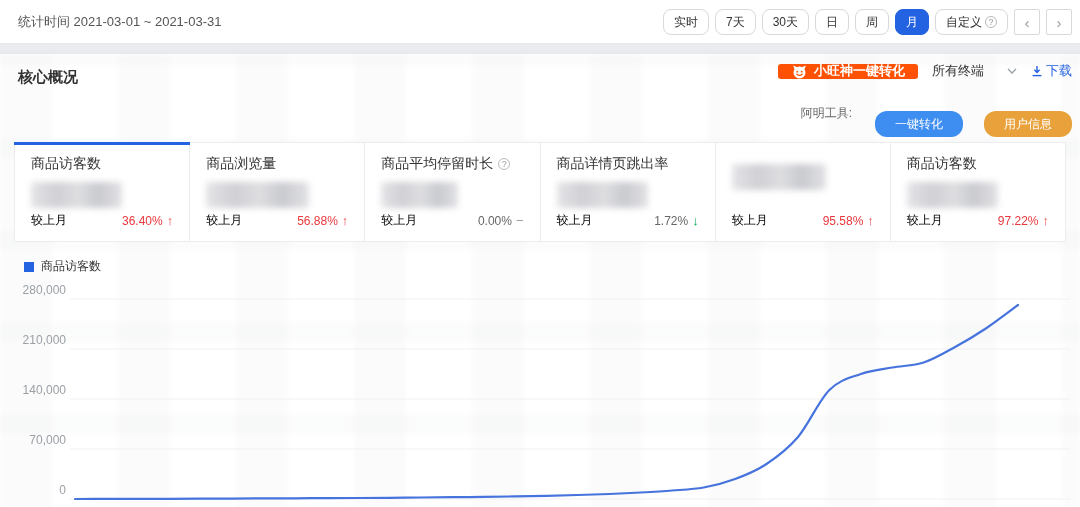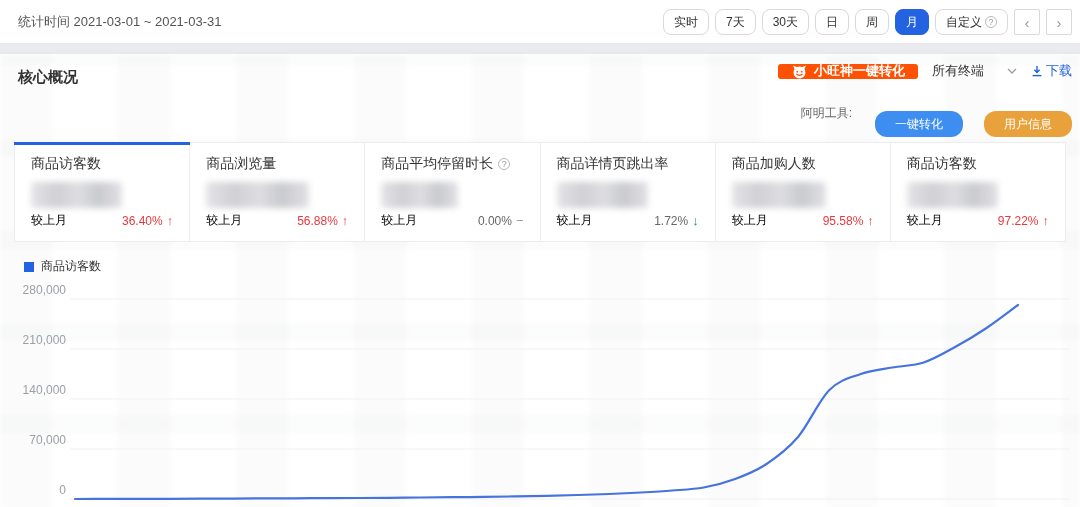--- a/index.html
+++ b/index.html
@@ -197,23 +197,20 @@
           <div class="value-blur"></div>
           <div class="compare">
             <span class="cmp-label">较上月</span>
             <span class="cmp-val down">
               <span class="pct">1.72%</span>
               <span class="arr">↓</span>
             </span>
           </div>
         </div>
         <div class="card">
-          <div class="card-title">
-            <span class="t">商品加购人数</span>
-          </div>
           <div class="value-blur"></div>
           <div class="compare">
             <span class="cmp-label">较上月</span>
             <span class="cmp-val up">
               <span class="pct">95.58%</span>
               <span class="arr">↑</span>
             </span>
           </div>
         </div>
         <div class="card">

